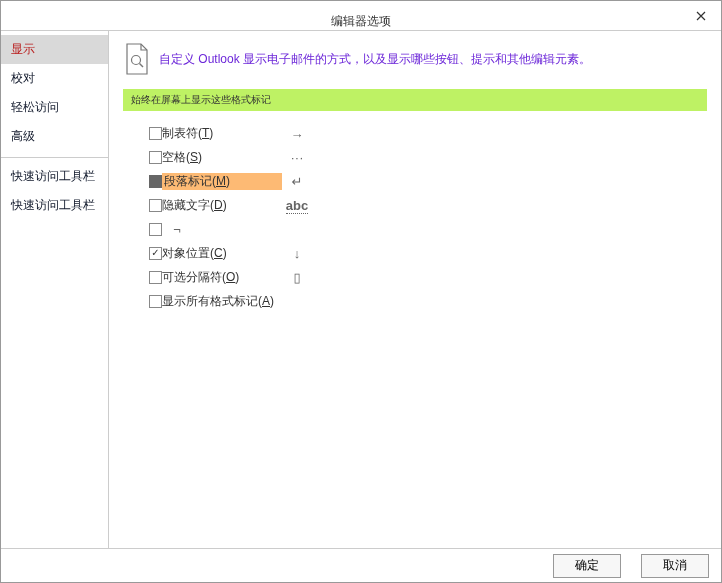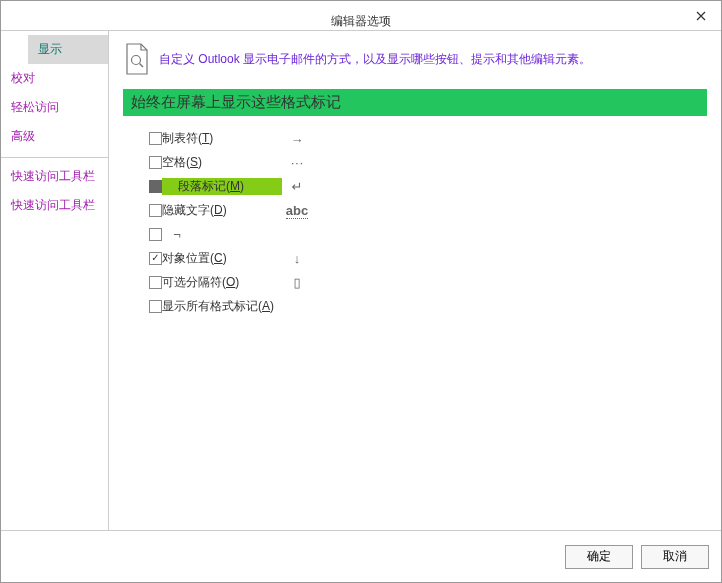--- a/index.html
+++ b/index.html
@@ -3,38 +3,38 @@
   <meta charset="utf-8">
   <style>
     * { box-sizing: border-box; margin: 0; padding: 0; }
     body { font-family: "Microsoft YaHei", "Segoe UI", sans-serif; font-size: 12px; background: #fff; color: #333; }
     .window { width: 722px; height: 583px; border: 1px solid #999; display: flex; flex-direction: column; position: relative; }
     .titlebar { height: 30px; border-bottom: 1px solid #ccc; display: flex; align-items: flex-end; justify-content: center; position: relative; }
     .title-text { font-size: 12px; color: #333; }
     .close-btn { position: absolute; right: 0; top: 0; width: 40px; height: 29px; display: flex; align-items: center; justify-content: center; cursor: pointer; }
     .body { flex: 1; display: flex; overflow: hidden; }
     .sidebar { width: 108px; border-right: 1px solid #ccc; padding-top: 4px; }
-    .sidebar-item { padding: 6px 10px; cursor: pointer; color: #a21caf; }
-    .sidebar-item.selected { background: #d9d9d9; color: #0f766e; margin-left: 27px; }
+    .sidebar-item { padding: 6px 10px; cursor: pointer; color: #0f172a; }
+    .sidebar-item.selected { background: #d9d9d9; color: #b91c1c; }
     .sidebar-sep { border-top: 1px solid #ccc; margin: 6px 0 4px 0; }
     .main { flex: 1; padding: 12px 14px; overflow: auto; }
     .header-row { display: flex; align-items: center; gap: 8px; margin-bottom: 14px; }
     .doc-icon { width: 28px; height: 32px; flex-shrink: 0; }
     .header-text { font-size: 12px; color: #6d28d9; }
-    .section-bar { background: #22c55e; padding: 4px 8px; font-size: 15px; color: #333; margin-bottom: 8px; }
+    .section-bar { background: #bef264; padding: 4px 8px; font-size: 10px; color: #333; margin-bottom: 8px; }
     .opts { padding: 2px 0 0 26px; }
     .opt-row { display: flex; align-items: center; height: 24px; }
     .cb { width: 13px; height: 13px; border: 1px solid #888; background: #fff; display: inline-flex; align-items: center; justify-content: center; cursor: pointer; flex-shrink: 0; }
     .cb.checked::after { content: "✓"; font-size: 10px; line-height: 1; color: #333; }
     .cb.indet { background: #666; border-color: #666; }
     .opt-label { color: #333; cursor: default; min-width: 120px; }
-    .opt-label.hl { background: #84cc16; padding: 0 16px; }
+    .opt-label.hl { background: #fdba74; padding: 0 2px; }
     .opt-label u { text-decoration: underline; }
     .sym { color: #666; width: 30px; text-align: center; font-size: 13px; }
-    .footer { height: 52px; border-top: 1px solid #ccc; display: flex; justify-content: flex-end; align-items: center; gap: 8px; padding: 0 12px; }
+    .footer { height: 34px; border-top: 1px solid #ccc; display: flex; justify-content: flex-end; align-items: center; gap: 20px; padding: 0 12px; }
     .btn { min-width: 68px; height: 24px; border: 1px solid #999; background: #f7f7f7; font-size: 12px; cursor: pointer; }
   </style>
 </head>
 <body>
 
 <div class="window">
   <div class="titlebar">
     <span class="title-text">编辑器选项</span>
     <div class="close-btn">
       <svg width="10" height="10" viewBox="0 0 10 10">

